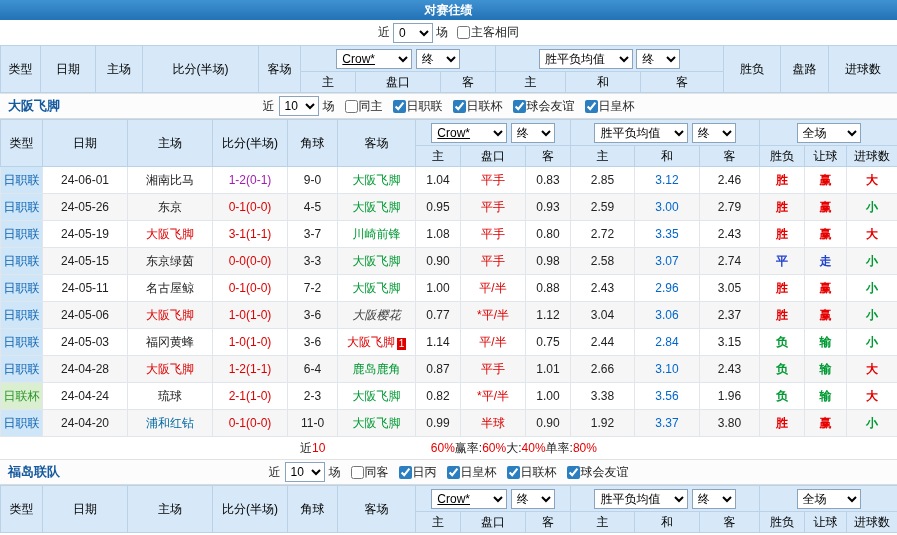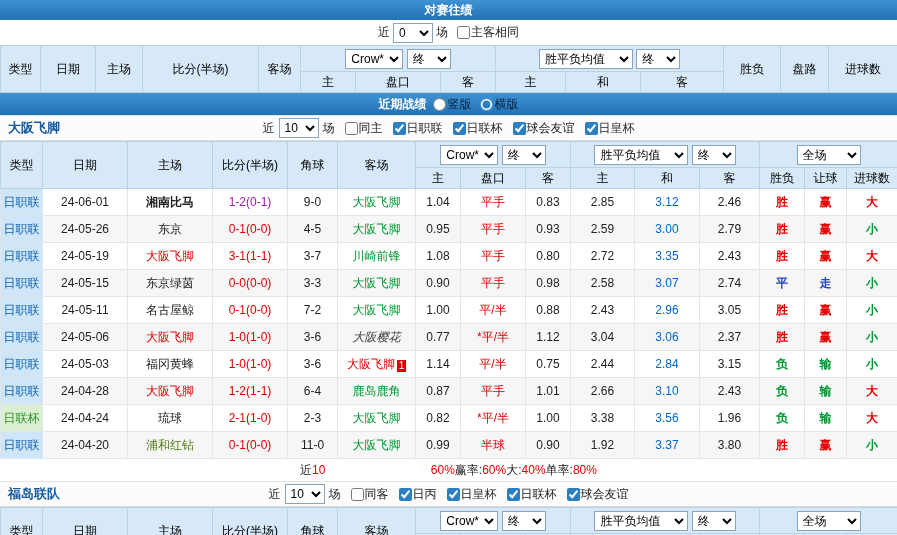--- a/index.html
+++ b/index.html
@@ -21,21 +21,21 @@
   .hfilter {
     height:25px; display:flex; align-items:center; justify-content:center; gap:3px;
     background:#fff;
   }
 
   select {
     font-family: inherit; font-size:12px; height:20px;
     border:1px solid #8aa4bd; background:#fff; padding:0 1px;
   }
   .count-select { width:40px; }
-  .company-select { width:58px; }
+  .company-select { width:76px;text-decoration:underline; }
   .final-select { width:44px; }
   .europe-select { width:94px; }
   .scope-select { width:64px; }
 
   table { border-collapse:collapse; table-layout:fixed; width:897px; }
   th {
     background:#d7e9f8; border:1px solid #b9d2e8;
     font-weight:normal; text-align:center; padding:0; height:21px;
     overflow:hidden; white-space:nowrap; color:#000;
   }
@@ -129,27 +129,20 @@
         <th>主</th>
         <th>盘口</th>
         <th>客</th>
         <th>主</th>
         <th>和</th>
         <th>客</th>
       </tr>
     </thead>
   </table>
 
-  <div class="bluebar">
-    <span class="bar-title">近期战绩</span>
-    <span id="recent-options" style="display:flex;gap:8px;">
-        <label class="radio-opt"><input type="radio" name="layout" style="">竖版</label>
-        <label class="radio-opt"><input type="radio" name="layout" checked="" style="">横版</label>
-      </span>
-  </div>
 
   <div class="section-bar">
     <span class="team-name">大阪飞脚</span>
     <div class="section-filters" id="gamba-filters">
         <span>近</span>
         <select class="count-select"><option>10</option></select>
         <span>场</span>
         <label class="cb"><input type="checkbox" style="">同主</label>
         <label class="cb"><input type="checkbox" checked="" style="">日职联</label>
         <label class="cb"><input type="checkbox" checked="" style="">日联杯</label>
@@ -205,21 +198,21 @@
         <th>客</th>
         <th>胜负</th>
         <th>让球</th>
         <th>进球数</th>
       </tr>
     </thead>
     <tbody id="gamba-tbody">
         <tr>
           <td class="lg-blue">日职联</td>
           <td>24-06-01</td>
-          <td style="color: rgb(34, 34, 34); font-weight: bold;">湘南比马</td>
+          <td style="color: rgb(34, 34, 34);">湘南比马</td>
           <td style="color: #a21caf;">1-2(0-1)</td>
           <td>9-0</td>
           <td style="color: rgb(0, 153, 51);">大阪飞脚</td>
           <td>1.04</td>
           <td style="color: rgb(221, 0, 0);">平手</td>
           <td>0.83</td>
           <td>2.85</td>
           <td style="color: rgb(0, 102, 204);">3.12</td>
           <td>2.46</td>
           <td class="res" style="color: rgb(230, 0, 0);">胜</td>
@@ -358,21 +351,21 @@
           <td>3.38</td>
           <td style="color: rgb(0, 102, 204);">3.56</td>
           <td>1.96</td>
           <td class="res" style="color: rgb(0, 153, 51);">负</td>
           <td class="res" style="color: rgb(0, 153, 51);">输</td>
           <td class="res" style="color: rgb(230, 0, 0);">大</td>
         </tr>
         <tr>
           <td class="lg-blue">日职联</td>
           <td>24-04-20</td>
-          <td style="color: #4d7c0f;">浦和红钻</td>
+          <td style="color: #0369a1;">浦和红钻</td>
           <td style="color: rgb(221, 0, 0);">0-1(0-0)</td>
           <td>11-0</td>
           <td style="color: rgb(0, 153, 51);">大阪飞脚</td>
           <td>0.99</td>
           <td style="color: rgb(221, 0, 0);">半球</td>
           <td>0.90</td>
           <td>1.92</td>
           <td style="color: rgb(0, 102, 204);">3.37</td>
           <td>3.80</td>
           <td class="res" style="color: rgb(230, 0, 0);">胜</td>

